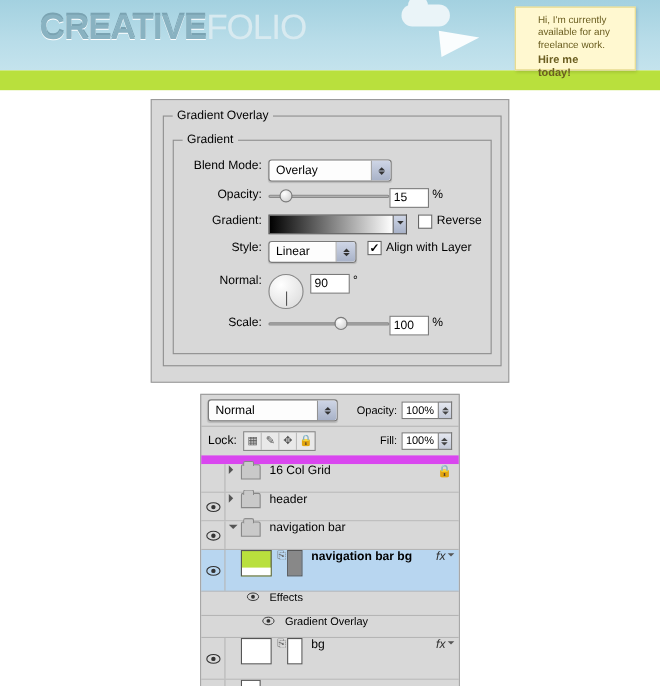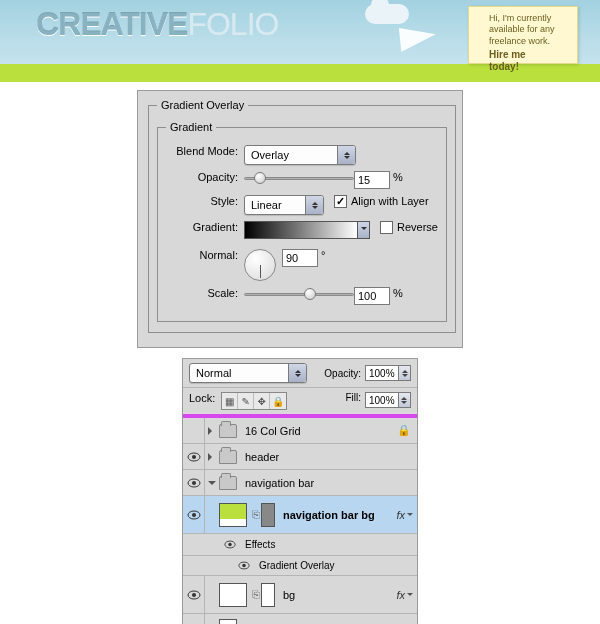--- a/index.html
+++ b/index.html
@@ -33,31 +33,31 @@
 .grad-wrap{display:flex}
 .grad-btn{width:12px;height:18px;background:linear-gradient(#cfd6e6,#a8b2c8);border:1px solid #555;border-left:none;display:flex;align-items:center;justify-content:center}
 .grad-btn:after{content:"";border:3px solid transparent;border-top-color:#333}
 .chk{width:13px;height:13px;border:1px solid #666;background:#fff;display:inline-flex;align-items:center;justify-content:center;margin:0 4px 0 10px}
 .chk.checked:after{content:"✓";font-size:11px;font-weight:bold;color:#000}
 .angle-dial{width:32px;height:32px;border:1px solid #888;border-radius:50%;background:radial-gradient(circle at 35% 30%,#fff,#d8d8d8);position:relative;margin-right:6px}
 .angle-dial:after{content:"";position:absolute;left:50%;top:50%;width:1px;height:13px;background:#555;transform-origin:top;transform:rotate(0deg)}
 
 .layers{width:236px;margin:10px auto 0;background:#d8d8d8;border:1px solid #9a9a9a;font-size:11px;color:#000}
 .lp-top{display:flex;align-items:center;padding:4px 6px;border-bottom:1px solid #b5b5b5}
-.lp-top2{display:flex;padding:4px 6px;border-bottom:4px solid #d946ef}
+.lp-top2{display:flex;align-items:center;padding:4px 6px;border-bottom:8px solid #d946ef}
 .lp-sel{width:118px}
 .lp-lbl{font-size:10px;margin-left:auto;margin-right:4px}
 .smallbox{width:34px;height:16px;border:1px solid #7a7a7a;background:#fff;font-size:10px;padding:0 3px}
 .step{width:12px;height:16px;background:linear-gradient(#e5e8f0,#c3c9d8);border:1px solid #7a7a7a;border-left:none;display:flex;flex-direction:column;align-items:center;justify-content:center}
 .step:before{content:"";border:3px solid transparent;border-bottom-color:#444;margin-bottom:1px}
 .step:after{content:"";border:3px solid transparent;border-top-color:#444}
 .lock-icons{display:flex;border:1px solid #888;background:#e9e9e9;margin-right:auto;margin-left:6px}
 .lock-icons span{width:16px;height:16px;border-right:1px solid #bbb;display:flex;align-items:center;justify-content:center;font-size:10px;color:#555}
 .lock-icons span:last-child{border-right:none}
-.layer{display:flex;align-items:center;min-height:26px;border-bottom:1px solid #b5b5b5;background:#d8d8d8}
+.layer{display:flex;align-items:flex-start;min-height:26px;border-bottom:1px solid #b5b5b5;background:#d8d8d8}
 .layer.sel{background:#b8d6f0}
 .layer.tall{min-height:38px}
 .eye{width:22px;display:flex;align-items:center;justify-content:center;border-right:1px solid #b5b5b5;align-self:stretch}
 .eye svg{width:14px;height:10px}
 .disclose{width:14px;text-align:center;color:#555}
 .tri-r:after{content:"";display:inline-block;border:4px solid transparent;border-left-color:#555}
 .tri-d:after{content:"";display:inline-block;border:4px solid transparent;border-top-color:#555;position:relative;top:2px}
 .folder{width:18px;height:14px;background:#c9c9c9;border:1px solid #888;border-radius:2px 2px 0 0;position:relative;margin-right:8px}
 .folder:before{content:"";position:absolute;left:1px;top:-4px;width:8px;height:4px;background:#c9c9c9;border:1px solid #888;border-bottom:none;border-radius:2px 2px 0 0}
 .thumb-box{width:28px;height:24px;border:1px solid #555;background:#fff;margin-right:4px}
@@ -112,37 +112,37 @@
         <label>Opacity:</label>
         <div class="slider">
           <div class="track"></div>
               <div class="thumb" style="left:10px"></div>
         </div>
         <input class="numbox" value="15" style="">
         <span class="pct">%</span>
       </div>
 
       <div class="row">
+        <label>Gradient:</label>
+        <div class="grad-wrap">
+          <div class="grad-swatch"></div>
+          <div class="grad-btn"></div>
+        </div>
+        <span class="chk"></span>
+        <span>Reverse</span>
+      </div>
+
+      <div class="row">
         <label>Style:</label>
         <div class="select" style="width:80px">
           <span>Linear</span>
           <span class="sel-arr"></span>
         </div>
         <span class="chk checked"></span>
         <span>Align with Layer</span>
-      </div>
-
-      <div class="row">
-        <label>Gradient:</label>
-        <div class="grad-wrap">
-          <div class="grad-swatch"></div>
-          <div class="grad-btn"></div>
-        </div>
-        <span class="chk"></span>
-        <span>Reverse</span>
       </div>
 
       <div class="row" style="margin-top:10px">
         <label>Normal:</label>
         <div class="angle-dial"></div>
         <input class="numbox" value="90" style="">
         <span class="pct">°</span>
       </div>
 
       <div class="row">

